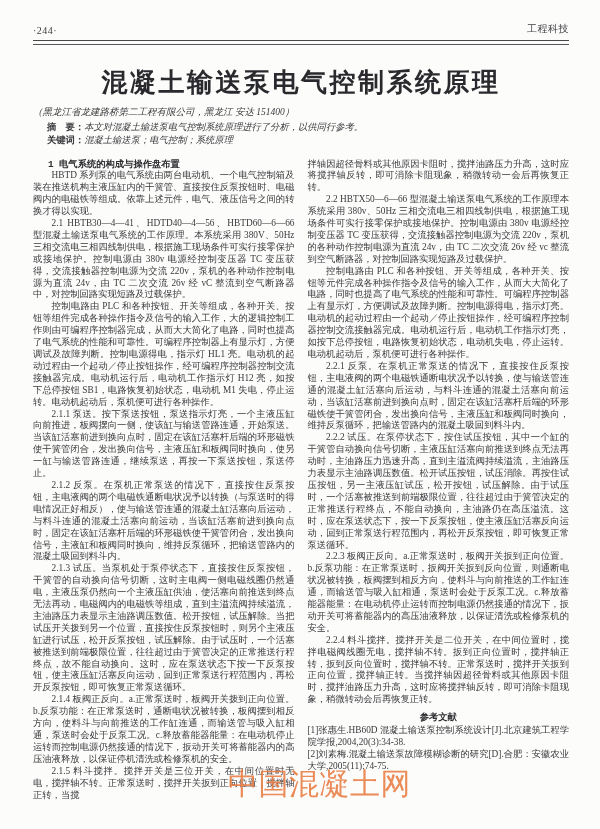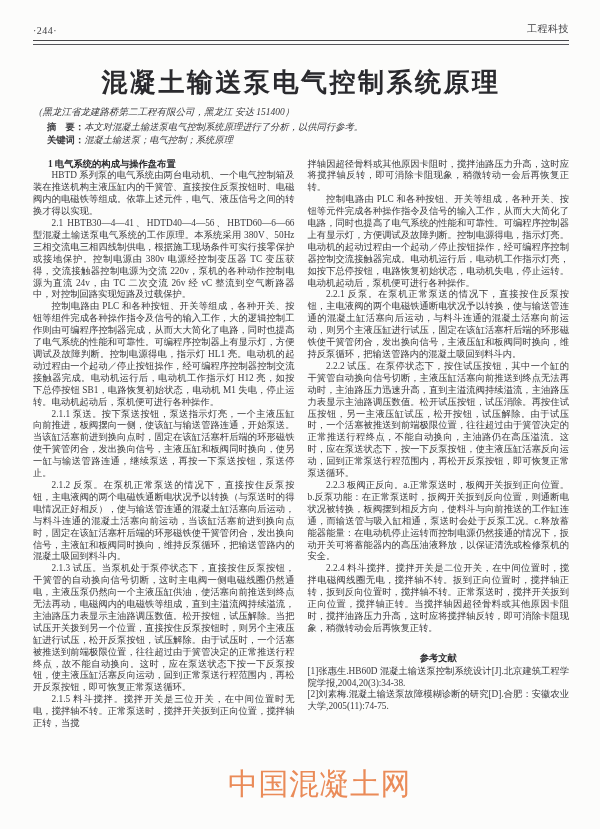--- a/index.html
+++ b/index.html
@@ -55,28 +55,28 @@
   .col{
     flex:1 1 0;
     font-size:9.3px;
     line-height:11.9px;
     text-align:justify;
     color:#39393d;
   }
   .col p{margin:0;text-indent:2em;}
   .col p.sec-h{
     font-weight:bold;color:#2c2c30;
-    font-family:Liberation Serif, serif;
+    font-family:Liberation Mono, monospace;
     text-indent:1.6em;
   }
   .col p.cont{text-indent:0;}
   .col p.refs-h{
     text-align:center;text-indent:0;font-weight:bold;color:#2c2c30;
     font-family:"Liberation Sans","DejaVu Sans",sans-serif;
-    margin-top:18px;margin-bottom:1px;
+    margin-top:6px;margin-bottom:1px;
   }
   .col p.ref{text-indent:0;}
   
   .watermark{
     position:absolute;
     left:228px;top:764px;
     font-size:30px;
     letter-spacing:.5px;
     color:#e87c42;
     opacity:.88;
@@ -110,26 +110,28 @@
 
   <div class="columns">
     <div class="col">
       <p class="sec-h">1 电气系统的构成与操作盘布置</p>
       <p>HBTD 系列泵的电气系统由两台电动机、一个电气控制箱及装在推送机构主液压缸内的干簧管、直接按住反泵按钮时、电磁阀内的电磁铁等组成。依靠上述元件，电气、液压信号之间的转换才得以实现。</p>
       <p>2.1 HBTB30—4—41、HDTD40—4—56、HBTD60—6—66 型混凝土输送泵电气系统的工作原理。本系统采用 380V、50Hz 三相交流电三相四线制供电，根据施工现场条件可实行接零保护或接地保护。控制电源由 380v 电源经控制变压器 TC 变压获得，交流接触器控制电源为交流 220v，泵机的各种动作控制电源为直流 24v，由 TC 二次交流 26v 经 vC 整流到空气断路器中，对控制回路实现短路及过载保护。</p>
       <p>控制电路由 PLC 和各种按钮、开关等组成，各种开关、按钮等组件完成各种操作指令及信号的输入工作，大的逻辑控制工作则由可编程序控制器完成，从而大大简化了电路，同时也提高了电气系统的性能和可靠性。可编程序控制器上有显示灯，方便调试及故障判断。控制电源得电，指示灯 HL1 亮。电动机的起动过程由一个起动／停止按钮操作，经可编程序控制器控制交流接触器完成。电动机运行后，电动机工作指示灯 H12 亮，如按下总停按钮 SB1，电路恢复初始状态，电动机 M1 失电，停止运转。电动机起动后，泵机便可进行各种操作。</p>
       <p>2.1.1 泵送。按下泵送按钮，泵送指示灯亮，一个主液压缸向前推进，板阀摆向一侧，使该缸与输送管路连通，开始泵送。当该缸活塞前进到换向点时，固定在该缸活塞杆后端的环形磁铁使干簧管闭合，发出换向信号，主液压缸和板阀同时换向，使另一缸与输送管路连通，继续泵送，再按一下泵送按钮，泵送停止。</p>
       <p>2.1.2 反泵。在泵机正常泵送的情况下，直接按住反泵按钮，主电液阀的两个电磁铁通断电状况予以转换（与泵送时的得电情况正好相反），使与输送管连通的混凝土缸活塞向后运动，与料斗连通的混凝土活塞向前运动，当该缸活塞前进到换向点时，固定在该缸活塞杆后端的环形磁铁使干簧管闭合，发出换向信号，主液缸和板阀同时换向，维持反泵循环，把输送管路内的混凝土吸回到料斗内。</p>
       <p>2.1.3 试压。当泵机处于泵停状态下，直接按住反泵按钮，干簧管的自动换向信号切断，这时主电阀一侧电磁线圈仍然通电，主液压泵仍然向一个主液压缸供油，使活塞向前推送到终点无法再动，电磁阀内的电磁铁等组成，直到主溢流阀持续溢流，主油路压力表显示主油路调压数值。松开按钮，试压解除。当把试压开关拨到另一个位置，直接按住反泵按钮时，则另个主液压缸进行试压，松开反泵按钮，试压解除。由于试压时，一个活塞被推送到前端极限位置，往往超过由于簧管决定的正常推送行程终点，故不能自动换向。这时，应在泵送状态下按一下反泵按钮，使主液压缸活塞反向运动，回到正常泵送行程范围内，再松开反泵按钮，即可恢复正常泵送循环。</p>
+      <p>2.1.4 板阀正反向。a.正常泵送时，板阀开关拨到正向位置。b.反泵功能：在正常泵送时，通断电状况被转换，板阀摆到相反方向，使料斗与向前推送的工作缸连通，而输送管与吸入缸相通，泵送时会处于反泵工况。c.释放蓄能器能量：在电动机停止运转而控制电源仍然接通的情况下，扳动开关可将蓄能器内的高压油液释放，以保证停机清洗或检修泵机的安全。</p>
       <p>2.1.5 料斗搅拌。搅拌开关是三位开关，在中间位置时无电，搅拌轴不转。正常泵送时，搅拌开关扳到正向位置，搅拌轴正转，当搅</p>
     </div>
     <div class="col">
       <p class="cont">拌轴因超径骨料或其他原因卡阻时，搅拌油路压力升高，这时应将搅拌轴反转，即可消除卡阻现象，稍微转动一会后再恢复正转。</p>
+      <p>2.2 HBTX50—6—66 型混凝土输送泵电气系统的工作原理本系统采用 380v、50Hz 三相交流电三相四线制供电，根据施工现场条件可实行接零保护或接地保护。控制电源由 380v 电源经控制变压器 TC 变压获得，交流接触器控制电源为交流 220v，泵机的各种动作控制电源为直流 24v，由 TC 二次交流 26v 经 vc 整流到空气断路器，对控制回路实现短路及过载保护。</p>
       <p>控制电路由 PLC 和各种按钮、开关等组成，各种开关、按钮等元件完成各种操作指令及信号的输入工作，从而大大简化了电路，同时也提高了电气系统的性能和可靠性。可编程序控制器上有显示灯，方便调试及故障判断。控制电源得电，指示灯亮。电动机的起动过程由一个起动／停止按钮操作，经可编程序控制器控制交流接触器完成。电动机运行后，电动机工作指示灯亮，如按下总停按钮，电路恢复初始状态，电动机失电，停止运转。电动机起动后，泵机便可进行各种操作。</p>
-      <p>2.2.1 反泵。在泵机正常泵送的情况下，直接按住反泵按钮，主电液阀的两个电磁铁通断电状况予以转换，使与输送管连通的混凝土缸活塞向后运动，与料斗连通的混凝土活塞向前运动，则另个主液压缸进行试压，固定在该缸活塞杆后端的环形磁铁使干簧管闭合，发出换向信号，主液压缸和板阀同时换向，维持反泵循环，把输送管路内的混凝土吸回到料斗内。</p>
+      <p>2.2.1 反泵。在泵机正常泵送的情况下，直接按住反泵按钮，主电液阀的两个电磁铁通断电状况予以转换，使与输送管连通的混凝土缸活塞向后运动，与料斗连通的混凝土活塞向前运动，当该缸活塞前进到换向点时，固定在该缸活塞杆后端的环形磁铁使干簧管闭合，发出换向信号，主液压缸和板阀同时换向，维持反泵循环，把输送管路内的混凝土吸回到料斗内。</p>
       <p>2.2.2 试压。在泵停状态下，按住试压按钮，其中一个缸的干簧管自动换向信号切断，主液压缸活塞向前推送到终点无法再动时，主油路压力迅速升高，直到主溢流阀持续溢流，主油路压力表显示主油路调压数值。松开试压按钮，试压消除。再按住试压按钮，另一主液压缸试压，松开按钮，试压解除。由于试压时，一个活塞被推送到前端极限位置，往往超过由于簧管决定的正常推送行程终点，不能自动换向，主油路仍在高压溢流。这时，应在泵送状态下，按一下反泵按钮，使主液压缸活塞反向运动，回到正常泵送行程范围内，再松开反泵按钮，即可恢复正常泵送循环。</p>
       <p>2.2.3 板阀正反向。a.正常泵送时，板阀开关扳到正向位置。b.反泵功能：在正常泵送时，扳阀开关扳到反向位置，则通断电状况被转换，板阀摆到相反方向，使料斗与向前推送的工作缸连通，而输送管与吸入缸相通，泵送时会处于反泵工况。c.释放蓄能器能量：在电动机停止运转而控制电源仍然接通的情况下，扳动开关可将蓄能器内的高压油液释放，以保证清洗或检修泵机的安全。</p>
       <p>2.2.4 料斗搅拌。搅拌开关是二位开关，在中间位置时，搅拌电磁阀线圈无电，搅拌轴不转。扳到正向位置时，搅拌轴正转，扳到反向位置时，搅拌轴不转。正常泵送时，搅拌开关扳到正向位置，搅拌轴正转。当搅拌轴因超径骨料或其他原因卡阻时，搅拌油路压力升高，这时应将搅拌轴反转，即可消除卡阻现象，稍微转动会后再恢复正转。</p>
       <p class="refs-h">参考文献</p>
       <p class="ref">[1]张惠生.HB60D 混凝土输送泵控制系统设计[J].北京建筑工程学院学报,2004,20(3):34-38.</p>
       <p class="ref">[2]刘素梅.混凝土输送泵故障模糊诊断的研究[D].合肥：安徽农业大学,2005(11):74-75.</p>
     </div>
   </div>
 
   <div class="watermark">中国混凝土网</div>

